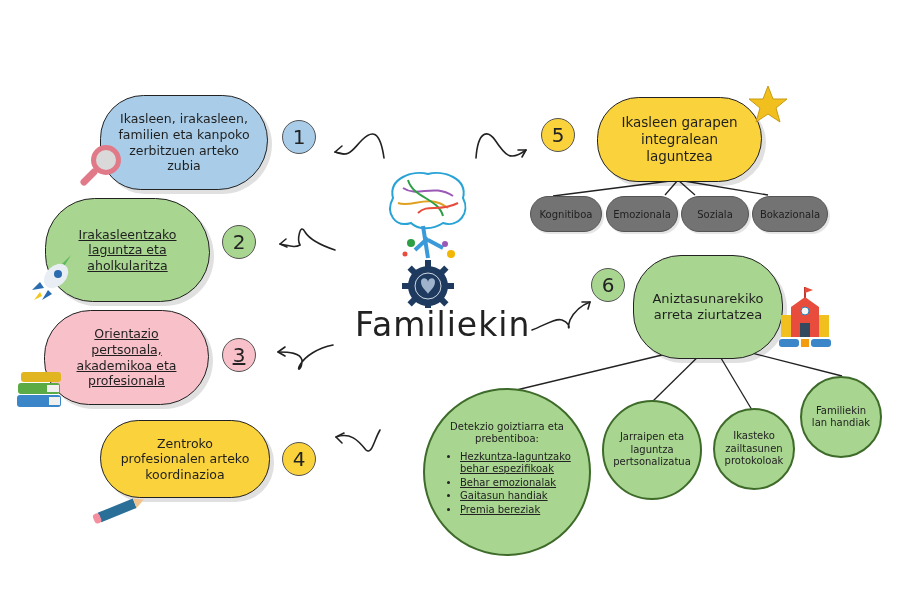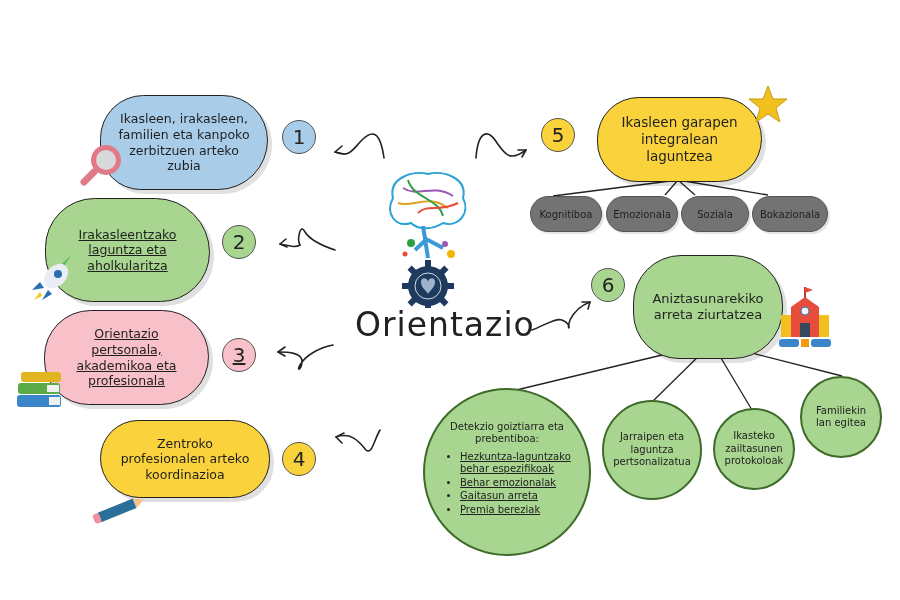--- a/index.html
+++ b/index.html
@@ -133,21 +133,21 @@
         <rect x="18" y="-3" width="8" height="6"></rect>
       <rect x="-3" y="-26" width="6" height="8" transform="rotate(45)"></rect>
         <rect x="-3" y="-26" width="6" height="8" transform="rotate(135)"></rect>
       <rect x="-3" y="-26" width="6" height="8" transform="rotate(225)"></rect>
         <rect x="-3" y="-26" width="6" height="8" transform="rotate(315)"></rect>
     </g>
     <circle r="13" fill="none" stroke="#cfd8e3" stroke-width="1"></circle>
     <path d="M-7 -4 C-7 -10,0 -8,0 -4 C0 -8,7 -10,7 -4 C7 2,0 6,0 8 C0 6,-7 2,-7 -4 Z" fill="#9fb4cc"></path>
   </g>
 </svg>
-<div class="title">Orientazio</div>
+<div class="title">Familiekin</div>
 
 <div class="num yellow" style="left:541px;top:118px;">5</div>
 <div class="blob yellow" style="left:597px;top:97px;width:165px;height:85px;border-radius:48px 48px 50px 46px;font-size:13.5px;">
   <span>Ikasleen garapen integralean laguntzea</span>
 </div>
 <svg class="abs" style="left:748px;top:84px" width="40" height="40">
   <polygon points="20,2 25,15 39,15 28,24 32,38 20,30 8,38 12,24 1,15 15,15" fill="#f2c01e" stroke="#c99a10" stroke-width="1"></polygon>
 </svg>
 <div class="pill" style="left:530px;top:196px;width:72px;">
   <span>Kognitiboa</span>
@@ -178,25 +178,25 @@
   <rect x="2" y="54" width="20" height="8" rx="3" fill="#3a86c8"></rect>
   <rect x="24" y="54" width="8" height="8" fill="#f39c12"></rect>
   <rect x="34" y="54" width="20" height="8" rx="3" fill="#3a86c8"></rect>
 </svg>
 
 <div class="circle" style="left:423px;top:388px;width:168px;height:168px;padding:0 16px;">
   <div style="margin-top:-6px">Detekzio goiztiarra eta prebentiboa:</div>
   <ul class="blist">
     <li>Hezkuntza-laguntzako behar espezifikoak</li>
     <li>Behar emozionalak</li>
-    <li>Gaitasun arreta</li>
+    <li>Gaitasun handiak</li>
     <li>Premia bereziak</li>
   </ul>
 </div>
 <div class="circle" style="left:602px;top:400px;width:100px;height:100px;padding:0 6px;">
   <span>Jarraipen eta laguntza pertsonalizatua</span>
 </div>
 <div class="circle" style="left:713px;top:408px;width:82px;height:82px;padding:0 6px;">
   <span>Ikasteko zailtasunen protokoloak</span>
 </div>
 <div class="circle" style="left:800px;top:376px;width:82px;height:82px;padding:0 6px;">
-  <span>Familiekin lan egitea</span>
+  <span>Familiekin lan handiak</span>
 </div>
 
 </body></html>

